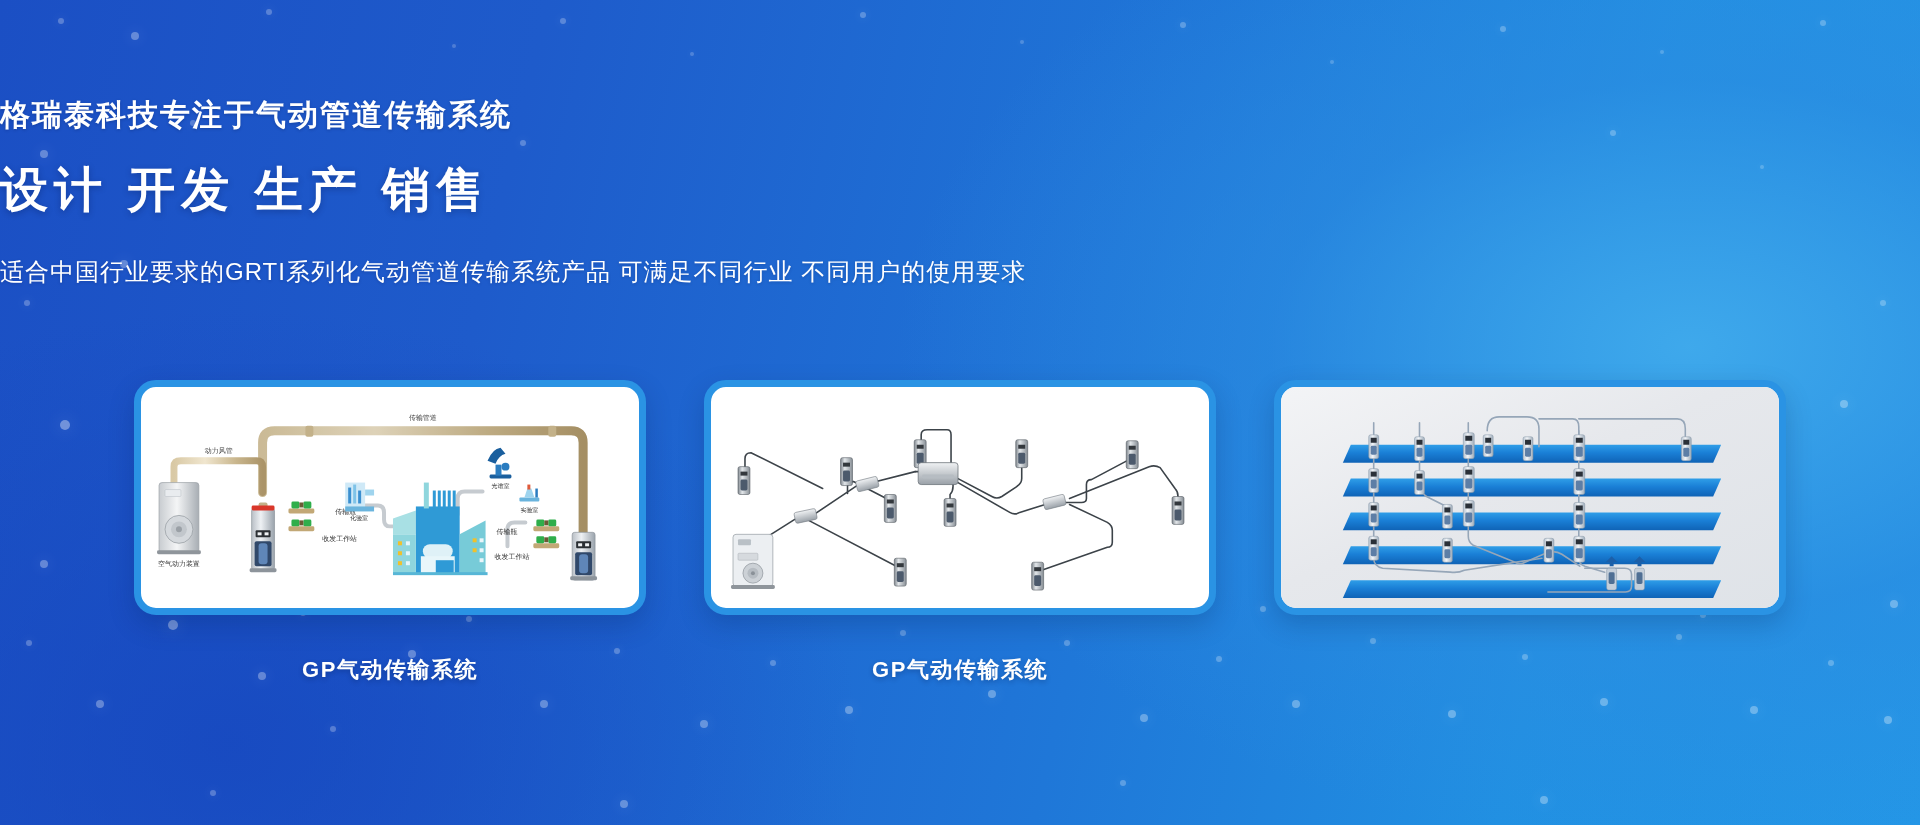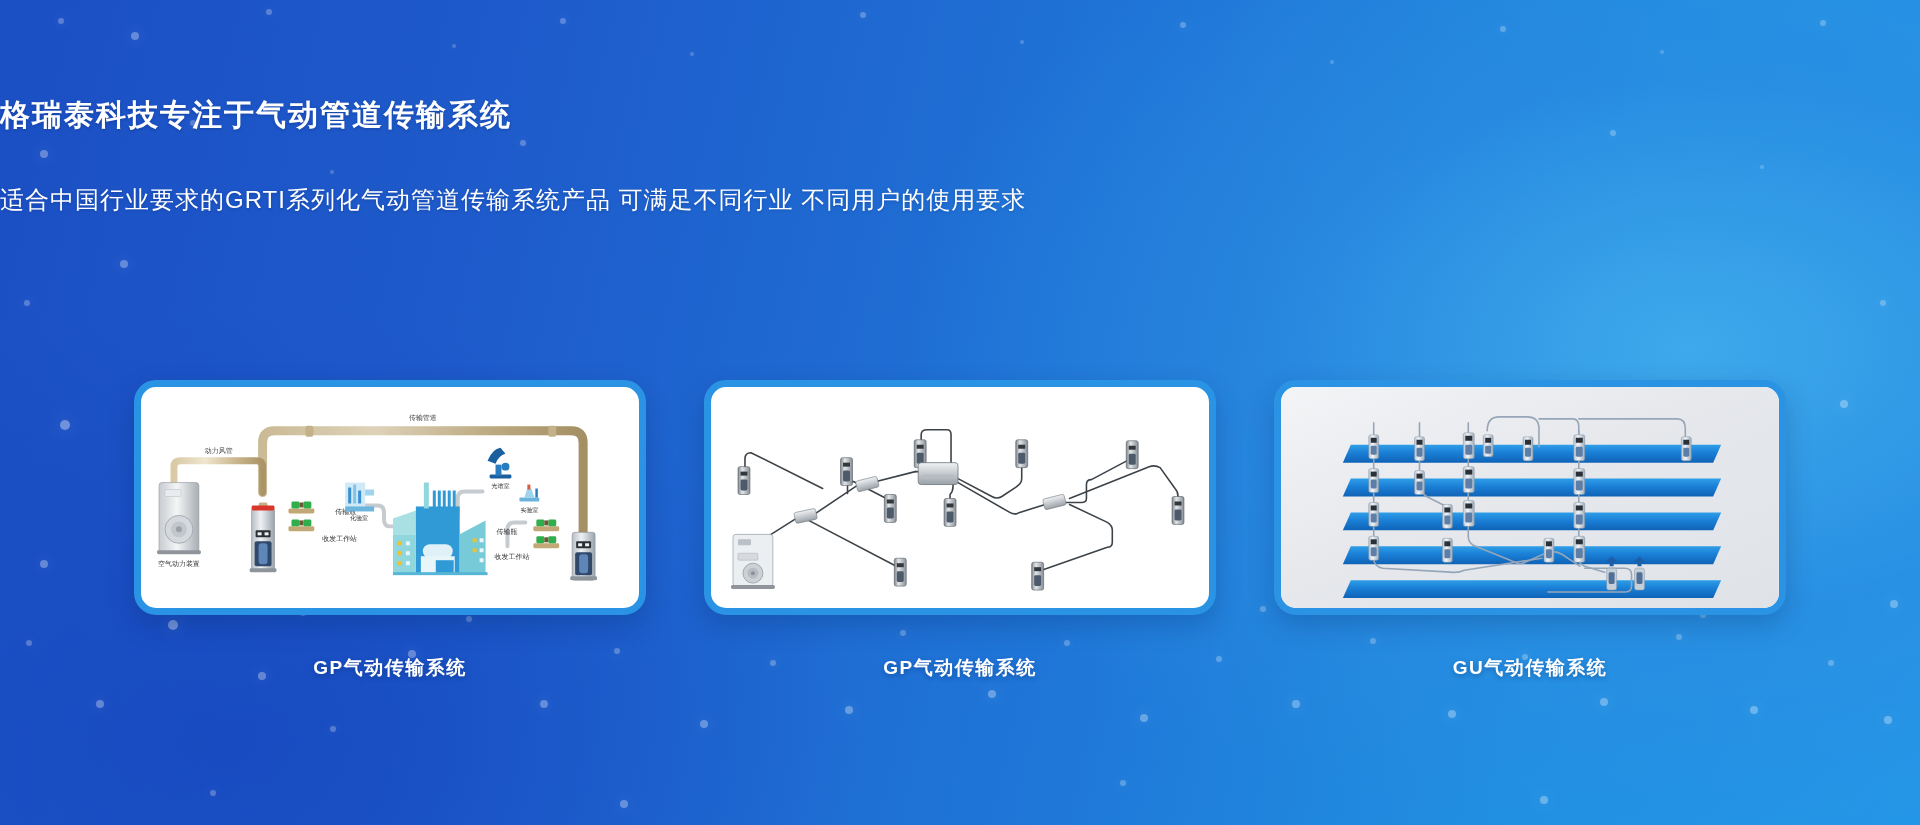--- a/index.html
+++ b/index.html
@@ -25,39 +25,39 @@
     margin-top:95px;
     font-size:30px;font-weight:bold;color:#ffffff;letter-spacing:2px;
     text-shadow:0 1px 3px rgba(0,20,70,.28);
   }
   .h-big{
     margin-top:22px;
     font-size:48px;font-weight:bold;color:#ffffff;letter-spacing:6px;
     text-shadow:0 2px 6px rgba(0,20,70,.30);
   }
   .h-sub{
-    margin-top:48px;
+    margin-top:34px;
     font-size:24px;color:#ffffff;letter-spacing:1px;font-weight:400;
     text-shadow:0 1px 3px rgba(0,20,70,.22);
   }
 
   .cards{
     position:absolute;left:0;right:0;top:380px;
     display:flex;justify-content:center;gap:58px;
   }
   .card-col{width:512px;}
   .card{
     width:512px;height:235px;box-sizing:border-box;
     border:7px solid #2a93e4;border-radius:22px;
     background:#ffffff;overflow:hidden;position:relative;
     box-shadow:0 10px 26px rgba(3,30,80,.22);
   }
   .card-label{
     margin-top:40px;text-align:center;
-    font-size:19px;font-weight:bold;color:#ffffff;letter-spacing:1.5px;
+    font-size:22px;font-weight:bold;color:#ffffff;letter-spacing:1.5px;
     text-shadow:0 2px 5px rgba(0,25,75,.32);
   }
   .fig{position:absolute;inset:0;}
   .fig svg{display:block;width:100%;height:100%;}
 </style>
 </head>
 <body>
 
 <div class="stage">
 
@@ -121,20 +121,21 @@
       <span class="dot" style="left:1120px;top:780px;width:6px;height:6px;opacity:0.265;box-shadow:0 0 9.600000000000001px rgba(255,255,255,.45);"></span>
       <span class="dot" style="left:1540px;top:796px;width:8px;height:8px;opacity:0.32;box-shadow:0 0 12.8px rgba(255,255,255,.45);"></span>
       <span class="dot" style="left:300px;top:610px;width:6px;height:6px;opacity:0.265;box-shadow:0 0 9.600000000000001px rgba(255,255,255,.45);"></span>
       <span class="dot" style="left:740px;top:604px;width:6px;height:6px;opacity:0.265;box-shadow:0 0 9.600000000000001px rgba(255,255,255,.45);"></span>
       <span class="dot" style="left:1260px;top:606px;width:6px;height:6px;opacity:0.265;box-shadow:0 0 9.600000000000001px rgba(255,255,255,.45);"></span>
       <span class="dot" style="left:1700px;top:612px;width:6px;height:6px;opacity:0.265;box-shadow:0 0 9.600000000000001px rgba(255,255,255,.45);"></span>
     </div>
 
   <div class="headline-wrap">
     <div class="h-title">格瑞泰科技专注于气动管道传输系统</div>
+    <div class="h-big">设计 开发 生产 销售</div>
     <div class="h-sub">适合中国行业要求的GRTI系列化气动管道传输系统产品 可满足不同行业 不同用户的使用要求</div>
   </div>
 
   <div class="cards">
 
     <div class="card-col">
       <div class="card">
         <div class="fig">
           <svg viewBox="0 0 500 222" preserveAspectRatio="xMidYMid meet">
             <defs>
@@ -564,17 +565,16 @@
               <path d="M326,176 l6,-6 l6,6 l-4,0 l0,4 l-4,0 l0,-4 z" fill="#1c5fa8"></path>
               <rect x="327" y="182" width="10" height="22" rx="2" fill="#c5cfda" stroke="#8493a3" stroke-width=".5"></rect>
               <rect x="329" y="186" width="6" height="12" rx="1.5" fill="#4f6f94"></rect>
               <path d="M354,176 l6,-6 l6,6 l-4,0 l0,4 l-4,0 l0,-4 z" fill="#1c5fa8"></path>
               <rect x="355" y="182" width="10" height="22" rx="2" fill="#c5cfda" stroke="#8493a3" stroke-width=".5"></rect>
               <rect x="357" y="186" width="6" height="12" rx="1.5" fill="#4f6f94"></rect>
             </g>
           </svg>
         </div>
       </div>
-      <div class="card-label">GU气动传输系统</div>
     </div>
 
   </div>
 </div>
 
 </body></html>

